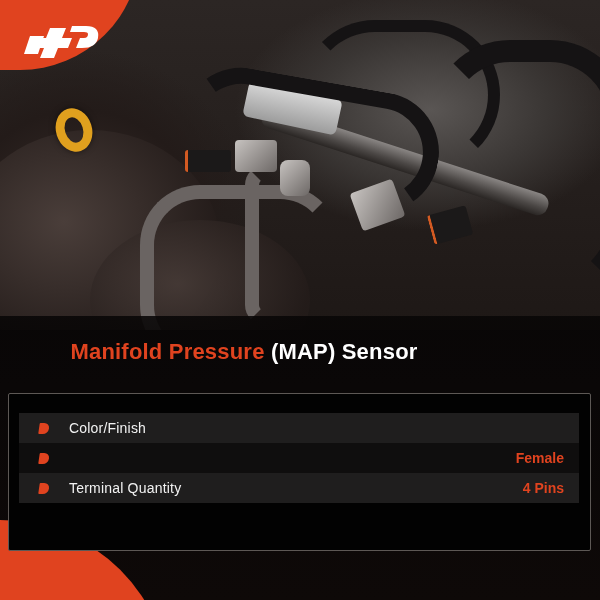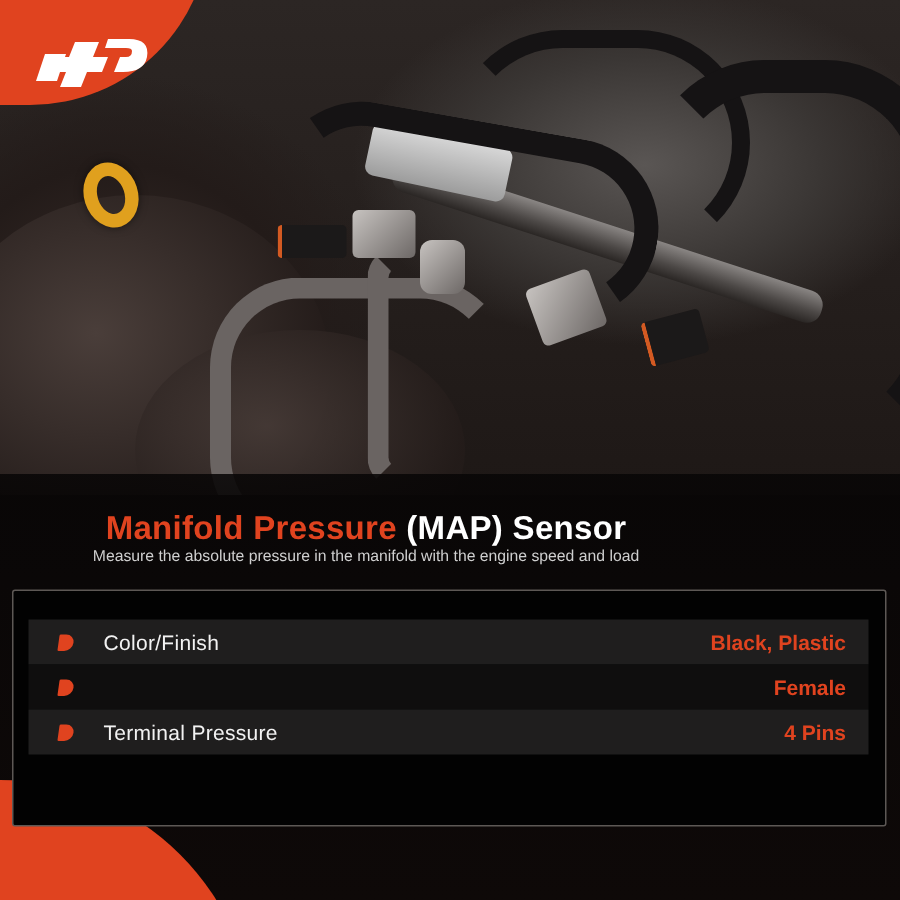--- a/index.html
+++ b/index.html
@@ -104,41 +104,39 @@
   <polygon points="28,6 44,6 40,16 50,16 46,26 36,26 32,36 18,36 22,26 16,26 20,16 24,16" fill="#ffffff"></polygon>
   <path d="M50 4 H64 Q78 4 76 16 Q74 26 60 26 H54 L58 16 H62 Q66 16 66 12 Q66 10 62 10 H48 Z" fill="#ffffff"></path>
 </svg>
 
 <div class="overlay"></div>
 
 <div class="title-wrap">
   <div class="title">
     <span class="accent">Manifold Pressure</span><span> (MAP) Sensor</span>
   </div>
-  <div class="subtitle">Measure the absolute pressure in the manifold with the engine speed and load</div>
 </div>
 
 <div class="corner-accent"></div>
 
 <div class="panel">
   <div class="rows">
     <div class="row">
       <div class="row-left">
         <span class="bullet"></span>
         <span class="label">Color/Finish</span>
       </div>
-      <span class="value">Black, Plastic</span>
     </div>
     <div class="row">
       <div class="row-left">
         <span class="bullet"></span>
       </div>
       <span class="value">Female</span>
     </div>
     <div class="row">
       <div class="row-left">
         <span class="bullet"></span>
-        <span class="label">Terminal Pressure</span>
+        <span class="label">Terminal Quantity</span>
       </div>
       <span class="value">4 Pins</span>
     </div>
   </div>
 </div>
 
 </body></html>

